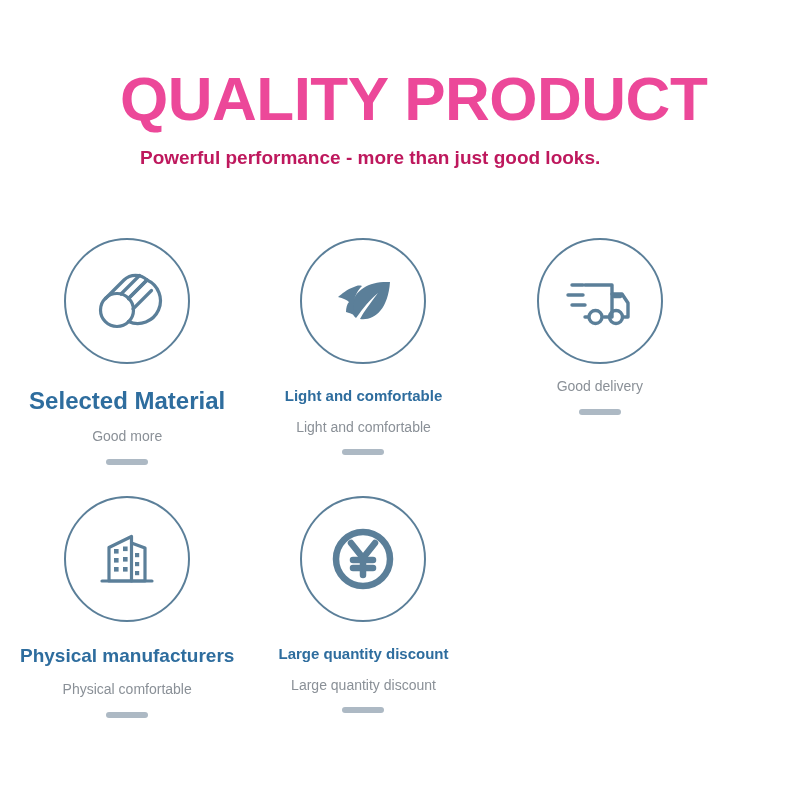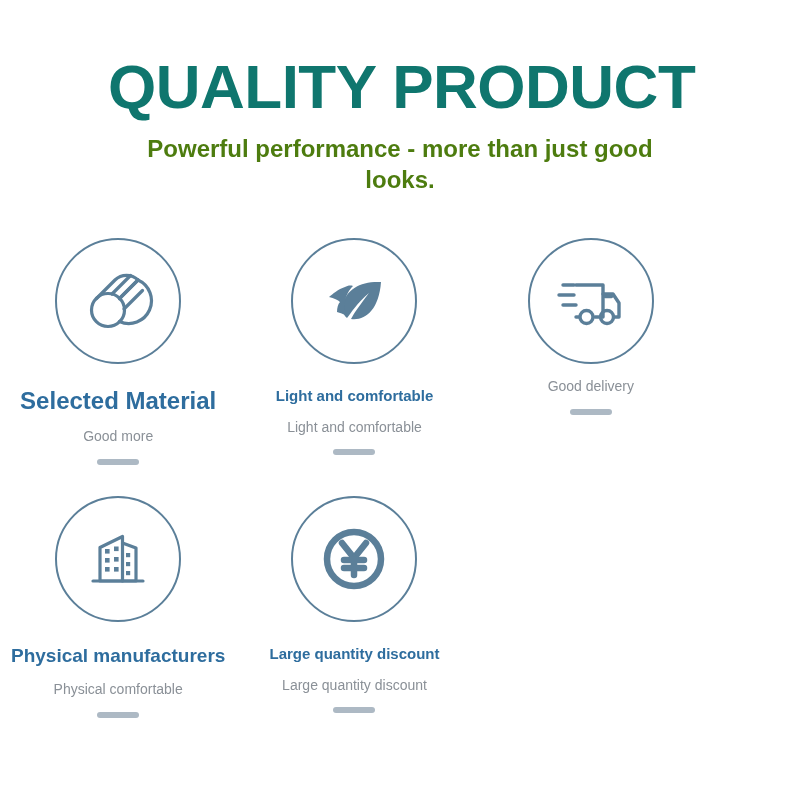--- a/index.html
+++ b/index.html
@@ -23,43 +23,43 @@
 
   
   .header {
     padding: 56px 0 0 108px;
   }
   .headline {
     font-size: 62px;
     font-weight: bold;
     letter-spacing: -0.5px;
     line-height: 1.0;
-    color: #0f766e;
-    margin: 0;
+    color: #ec4899;
+    margin: 12px;
     white-space: nowrap;
   }
   .subhead {
     margin: 16px 0 0 32px;
-    font-size: 24px;
+    font-size: 19px;
     font-weight: bold;
     line-height: 1.28;
-    color: #4d7c0f;
+    color: #be185d;
     max-width: 520px;
-    text-align: center;
   }
 
   
   .grid {
     position: absolute;
     top: 238px;
     left: 0;
     width: 709px;
     display: grid;
     grid-template-columns: repeat(3, 1fr);
     grid-template-rows: 258px 258px;
+    padding-left: 9px;
   }
   .cell {
     display: flex;
     flex-direction: column;
     align-items: center;
   }
   .circle {
     width: 126px;
     height: 126px;
     border-radius: 50%;

